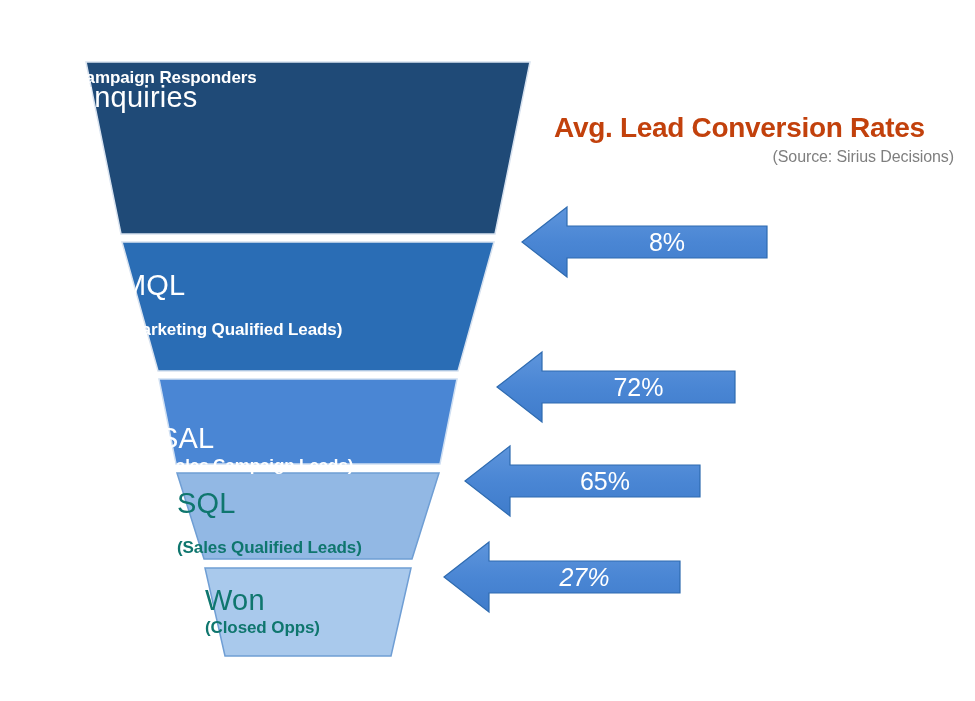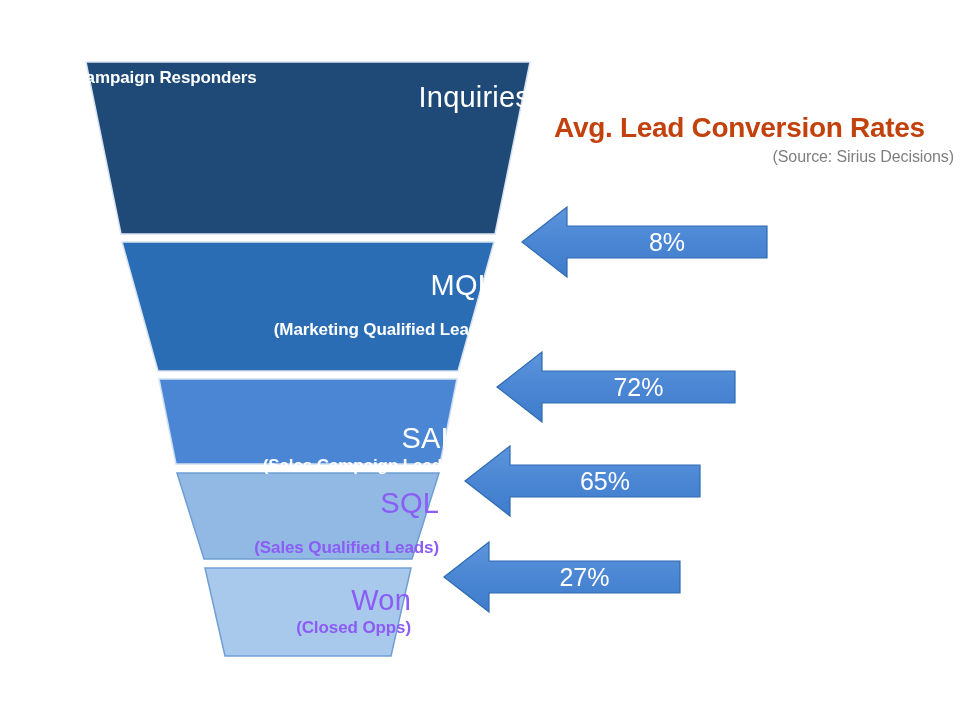--- a/index.html
+++ b/index.html
@@ -35,21 +35,21 @@
   .stage-label-layer {
     position: absolute;
     left: 0; top: 0;
     width: 975px;
     height: 701px;
     pointer-events: none;
   }
 
   .stage-text {
     position: absolute;
-    text-align: right;
+    text-align: left;
     line-height: 1.18;
   }
 
   .stage-title {
     font-size: 29px;
     font-weight: 400;
     letter-spacing: 0.2px;
   }
   .stage-sub {
     font-size: 17px;
@@ -58,21 +58,21 @@
   }
   .stage-list {
     font-size: 17px;
     font-weight: 700;
     text-align: center;
     line-height: 1.32;
     letter-spacing: -0.1px;
   }
 
   .light-text { color: #ffffff; }
-  .dark-text  { color: #8b5cf6; }
+  .dark-text  { color: #0f766e; }
 
   
   .heading {
     position: absolute;
     left: 554px;
     top: 112px;
     width: 400px;
   }
   .heading-title {
     font-size: 28px;
@@ -178,16 +178,16 @@
 
     <polygon points="465,481 510,446 510,465 700,465 700,497 510,497 510,516" fill="url(#gradArrow)" stroke="#2e6bb0" stroke-width="1.2"></polygon>
 
     <polygon points="444,577 489,542 489,561 680,561 680,593 489,593 489,612" fill="url(#gradArrow)" stroke="#2e6bb0" stroke-width="1.2"></polygon>
   </svg>
 
   <div class="arrow-layer">
     <div class="arrow-label" style="left:567px; top:228px; width:200px;">8%</div>
     <div class="arrow-label" style="left:542px; top:373px; width:193px;">72%</div>
     <div class="arrow-label" style="left:510px; top:467px; width:190px;">65%</div>
-    <div class="arrow-label" style="left:489px; top:563px; width:191px;">27%</div>
+    <div class="arrow-label" style="left:489px; top:563px; width:191px;font-style:italic;">27%</div>
   </div>
 
 </div>
 
 </body></html>

